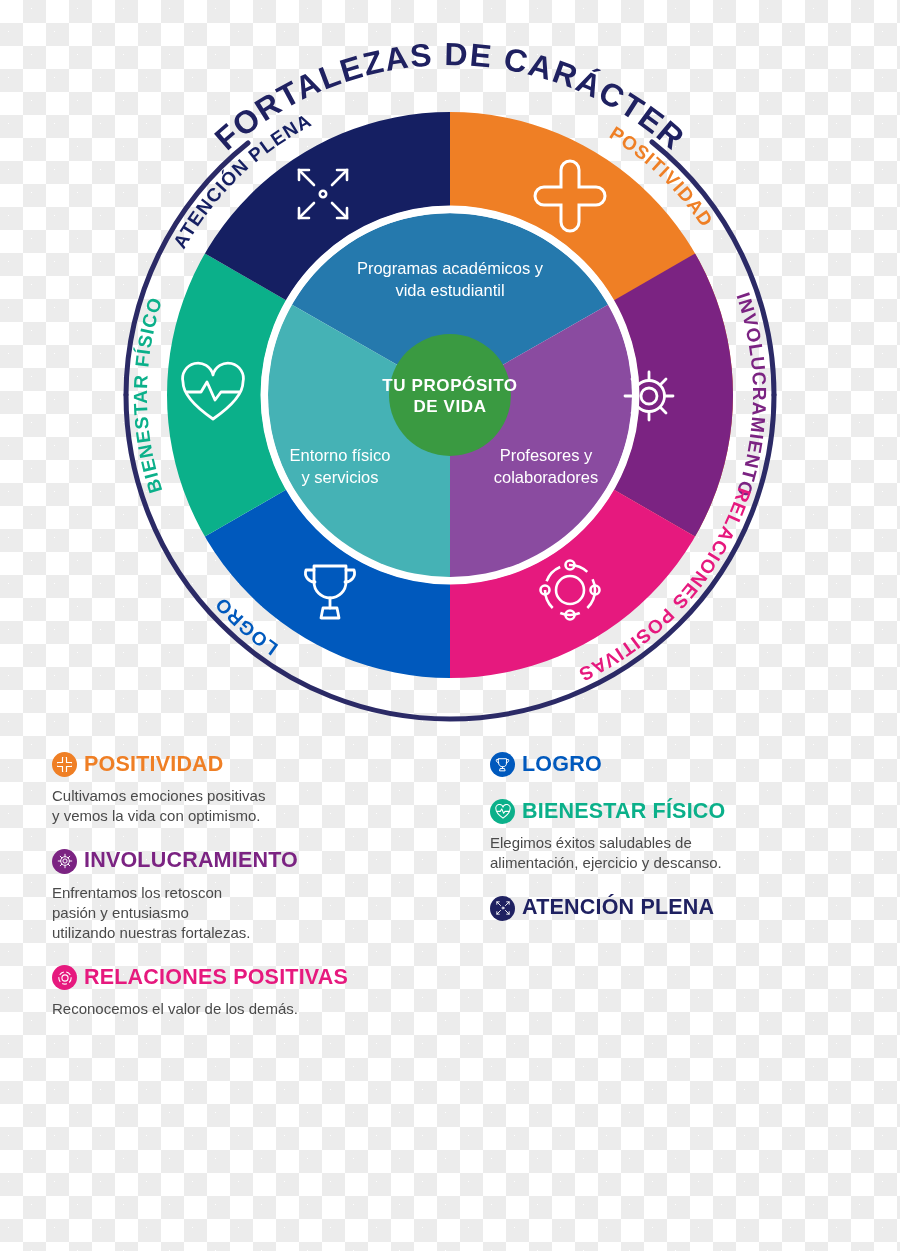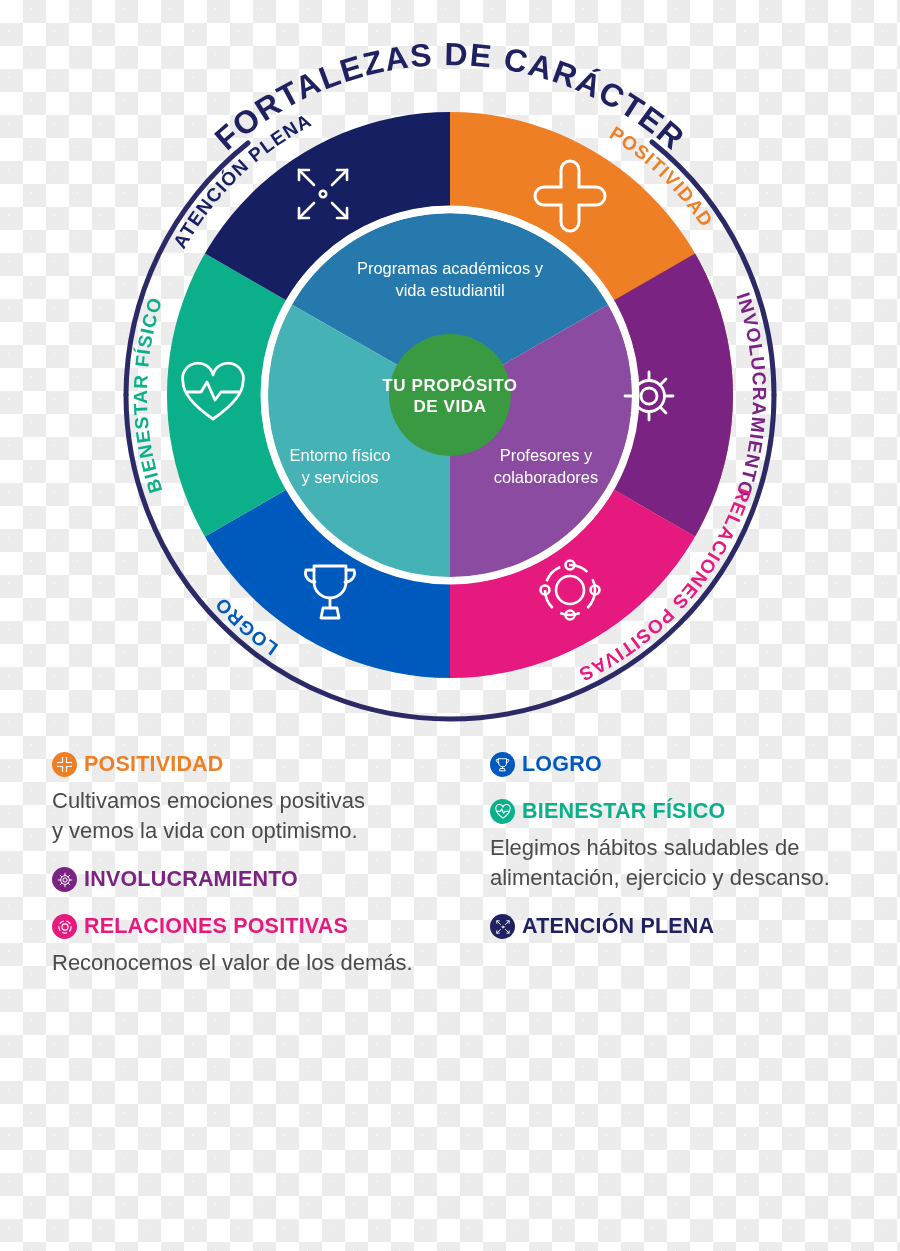--- a/index.html
+++ b/index.html
@@ -30,21 +30,21 @@
   .legend-badge{
     width:25px;height:25px;border-radius:50%;
     display:flex;align-items:center;justify-content:center;flex:0 0 auto;
   }
   .legend-badge svg{display:block;}
   .legend-title{
     font-size:21.5px;font-weight:bold;letter-spacing:.2px;line-height:1;
     white-space:nowrap;
   }
   .legend-desc{
-    font-size:22px;line-height:1.35;color:#4a4a4a;font-weight:400;
+    font-size:15px;line-height:1.35;color:#4a4a4a;font-weight:400;
     white-space:pre-line;
   }
 
   
   .ring-label{font-weight:bold;letter-spacing:1.1px;}
   .inner-seg-text{fill:#ffffff;font-size:16.5px;font-weight:500;}
   .core-text{fill:#ffffff;font-size:17px;font-weight:bold;letter-spacing:.6px;}
   .title-text{font-weight:bold;letter-spacing:1.6px;}
 </style>
 </head>
@@ -226,20 +226,23 @@
                 <line x1="7.2" y1="0" x2="11" y2="0"></line>
               <line x1="-5.1" y1="-5.1" x2="-7.8" y2="-7.8"></line>
                 <line x1="5.1" y1="5.1" x2="7.8" y2="7.8"></line>
               <line x1="5.1" y1="-5.1" x2="7.8" y2="-7.8"></line>
                 <line x1="-5.1" y1="5.1" x2="-7.8" y2="7.8"></line>
             </g>
           </svg>
         </span>
         <span class="legend-title" style="color:#7b2382">INVOLUCRAMIENTO</span>
       </div>
+      <div class="legend-desc">Enfrentamos los retoscon
+pasión y entusiasmo
+utilizando nuestras fortalezas.</div>
     </div>
 
     <div class="legend-item">
       <div class="legend-head">
         <span class="legend-badge" style="background:#e6197e">
           <svg width="16" height="16" viewBox="-13 -13 26 26" stroke="#ffffff" stroke-width="1.8" fill="none">
             <circle cx="0" cy="0" r="5"></circle>
             <circle cx="0" cy="0" r="10" stroke-dasharray="8 4"></circle>
           </svg>
         </span>
@@ -270,21 +273,21 @@
     <div class="legend-item">
       <div class="legend-head">
         <span class="legend-badge" style="background:#0bb08a">
           <svg width="16" height="16" viewBox="-13 -13 26 26" stroke="#ffffff" stroke-width="1.7" fill="none" stroke-linejoin="round" stroke-linecap="round">
             <path d="M 0,10 C -10,2.5 -11.5,-2 -11.5,-5 a 5.2,5.2 0 0 1 11.5,-2.8 a 5.2,5.2 0 0 1 11.5,2.8 c 0,3 -1.5,7.5 -11.5,15 Z"></path>
             <polyline points="-9.5,-1 -4.5,-1 -2,-5 1,2 3.2,-1 9.5,-1"></polyline>
           </svg>
         </span>
         <span class="legend-title" style="color:#0bb08a">BIENESTAR FÍSICO</span>
       </div>
-      <div class="legend-desc">Elegimos hábitos saludables de
+      <div class="legend-desc">Elegimos éxitos saludables de
 alimentación, ejercicio y descanso.</div>
     </div>
 
     <div class="legend-item">
       <div class="legend-head">
         <span class="legend-badge" style="background:#1f2161">
           <svg width="16" height="16" viewBox="-13 -13 26 26" stroke="#ffffff" stroke-width="1.5" fill="none" stroke-linecap="round">
             <circle cx="0" cy="0" r="1.6"></circle>
             <line x1="-4" y1="-4" x2="-10" y2="-10"></line>
               <polyline points="-10,-6 -10,-10 -6,-10"></polyline>

